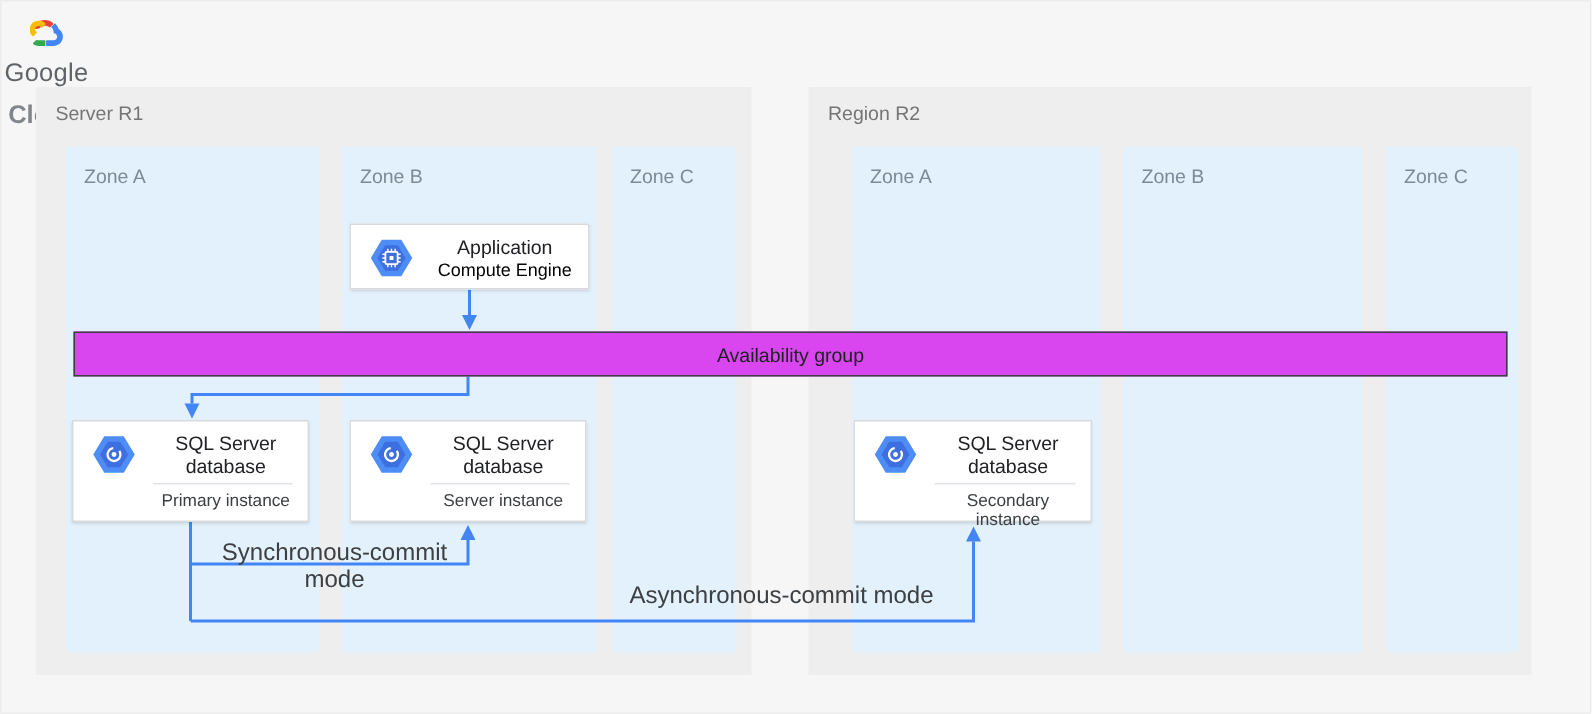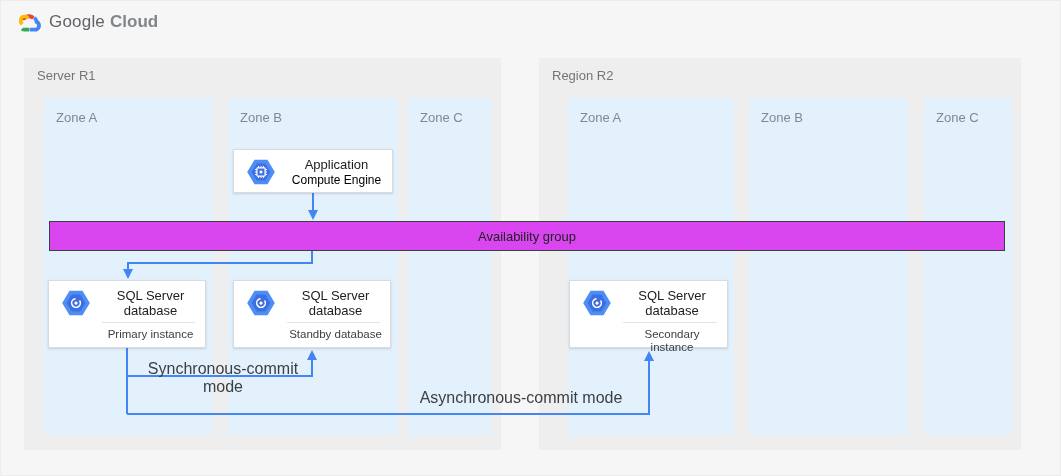--- a/index.html
+++ b/index.html
@@ -1,20 +1,20 @@
 <!DOCTYPE html>
 <html style="--connector-blue: #4285f4; --zone-fill: #e3f1fc; --region-fill: #eeeeef; --page-bg: #f6f6f6; --hex-outer: #4e8df6; --hex-inner: #3d6fe0;"><head>
 <meta charset="utf-8">
 <style>
   html,body{margin:0;padding:0;background:#fff;font-family:"Liberation Sans",sans-serif;}
   .canvas{position:relative;width:1061px;height:476px;background:var(--page-bg,#f6f6f6);
           border:1px solid #ececec;box-sizing:border-box;overflow:hidden;}
 
   
-  .logo{position:absolute;left:18px;top:11px;display:flex;align-items:center;gap:8px;}
+  .logo{position:absolute;left:2px;top:11px;display:flex;align-items:center;gap:8px;flex-direction:column;}
   .logo svg{display:block;}
   .logo .g{font-size:17px;color:#5f6368;font-weight:500;letter-spacing:.2px;}
   .logo .c{font-size:17px;color:#80868b;font-weight:700;margin-left:-3px;}
 
   
   .region{position:absolute;background:var(--region-fill,#eeeeef);}
   .region-label{position:absolute;left:13px;top:10px;font-size:13px;color:#757575;}
   .zone{position:absolute;top:40px;height:337px;background:var(--zone-fill,#e3f1fc);}
   .zone-label{position:absolute;left:12px;top:12px;font-size:13px;color:#7d8a96;}
 
@@ -141,21 +141,21 @@
       <svg viewBox="0 0 36 32">
         <path d="M10 1 L26 1 L35 16 L26 31 L10 31 L1 16 Z" style="fill:var(--hex-outer,#4e8df6)"></path>
         <path d="M12.8 5.5 L23.2 5.5 L29.5 16 L23.2 26.5 L12.8 26.5 L6.5 16 Z" style="fill:var(--hex-inner,#3d6fe0)"></path>
         <circle cx="18" cy="16" r="5.3" fill="none" stroke="#fff" stroke-width="1.9" stroke-dasharray="27 6.3" transform="rotate(-35 18 16)"></circle>
         <circle cx="18" cy="16" r="2" fill="#fff"></circle>
       </svg>
     </span>
     <div class="ntext">
       <div class="ntitle">SQL Server database</div>
       <div class="divider"></div>
-      <div class="ninstance">Standby database</div>
+      <div class="ninstance">Server instance</div>
     </div>
   </div>
 
   <div class="node db" style="left:568px;top:279px;width:159px;height:68px;">
     <span class="hexicon">
       <svg viewBox="0 0 36 32">
         <path d="M10 1 L26 1 L35 16 L26 31 L10 31 L1 16 Z" style="fill:var(--hex-outer,#4e8df6)"></path>
         <path d="M12.8 5.5 L23.2 5.5 L29.5 16 L23.2 26.5 L12.8 26.5 L6.5 16 Z" style="fill:var(--hex-inner,#3d6fe0)"></path>
         <circle cx="18" cy="16" r="5.3" fill="none" stroke="#fff" stroke-width="1.9" stroke-dasharray="27 6.3" transform="rotate(-35 18 16)"></circle>
         <circle cx="18" cy="16" r="2" fill="#fff"></circle>

